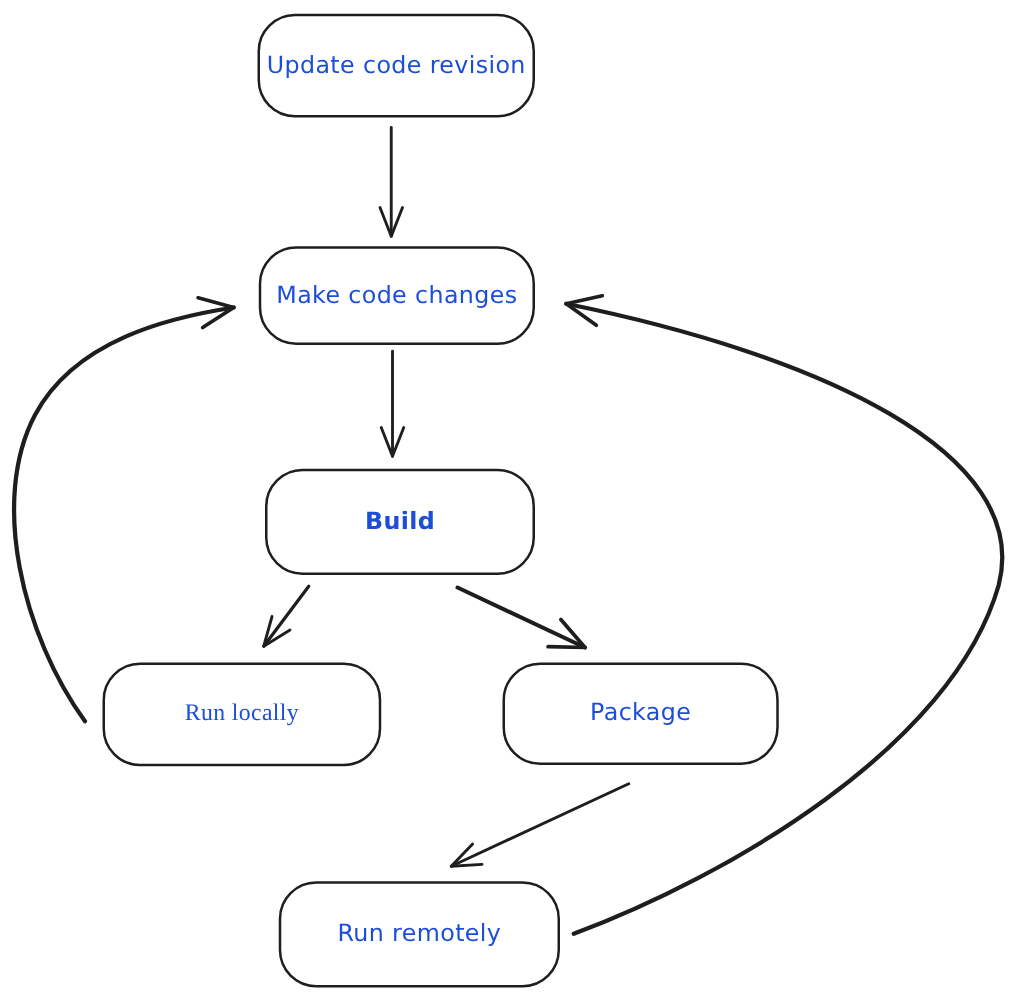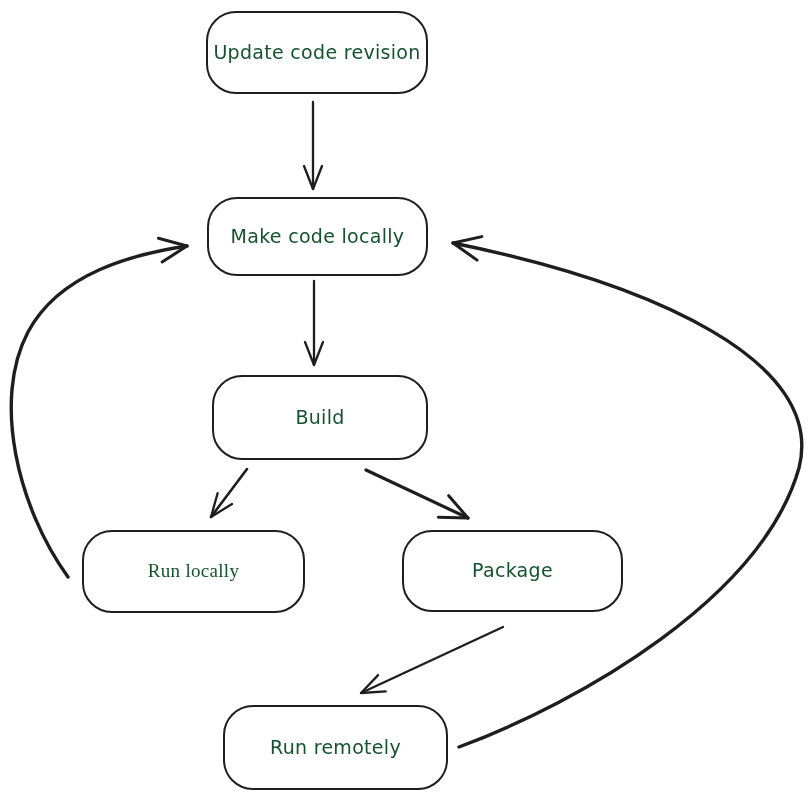--- a/index.html
+++ b/index.html
@@ -24,21 +24,21 @@
   }
   .node {
     position: absolute;
     box-sizing: border-box;
     border: 2.4px solid #1e1e1e;
     border-radius: 30px;
     background: #ffffff;
     display: flex;
     align-items: center;
     justify-content: center;
-    color: #14532d;
+    color: #1d4ed8;
     font-size: 19px;
     letter-spacing: 0.3px;
     white-space: nowrap;
   }
   .node .label {
     transform: translateY(-1px);
   }
   svg path, svg line {
     stroke: #1e1e1e;
     fill: none;
@@ -74,24 +74,24 @@
     <path d="M 68 577 C 18 508, -8 400, 28 332 C 60 272, 135 254, 187 246" stroke-width="3.4" marker-end="url(#ahBig)"></path>
 
     <path d="M 459 747 C 580 702, 762 598, 799 468 C 826 362, 655 284, 453 243" stroke-width="3.4" marker-end="url(#ahBig)"></path>
   </svg>
 
   <div class="node" style="left:206px; top:11px; width:222px; height:83px;">
     <span class="label">Update code revision</span>
   </div>
 
   <div class="node" style="left:207px; top:197px; width:221px; height:79px;">
-    <span class="label">Make code locally</span>
+    <span class="label">Make code changes</span>
   </div>
 
-  <div class="node" style="left:212px; top:375px; width:216px; height:85px;">
+  <div class="node" style="left:212px; top:375px; width:216px; height:85px;font-weight:bold;">
     <span class="label">Build</span>
   </div>
 
   <div class="node" style="left:82px; top:530px; width:223px; height:83px;font-family:Liberation Serif, serif;">
     <span class="label">Run locally</span>
   </div>
 
   <div class="node" style="left:402px; top:530px; width:221px; height:82px;">
     <span class="label">Package</span>
   </div>

